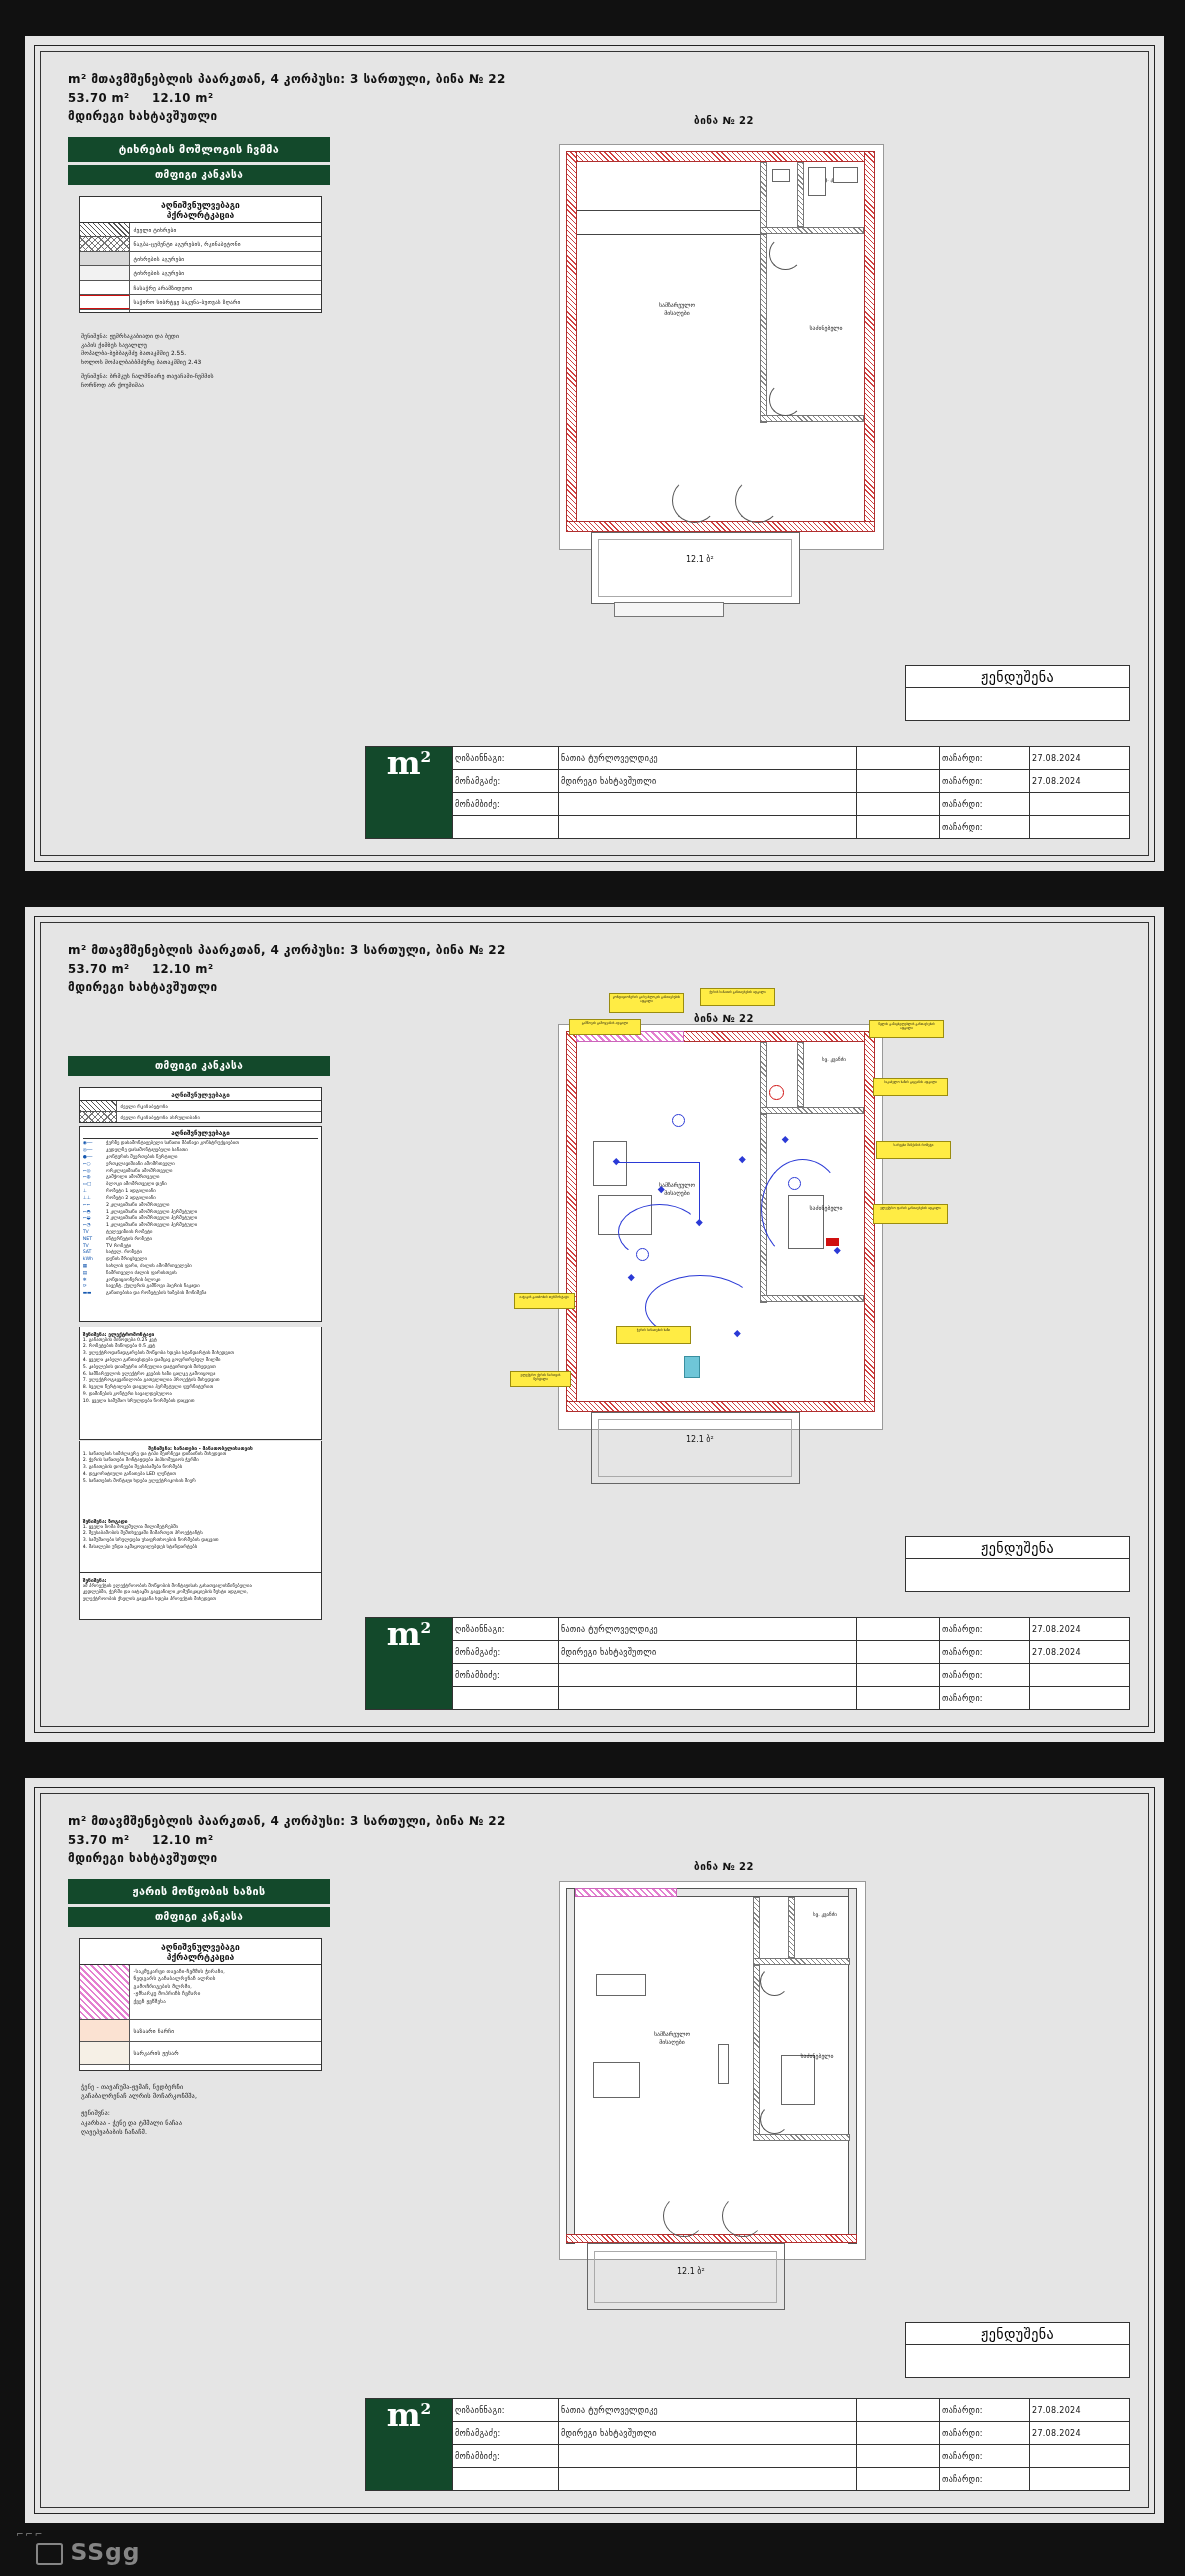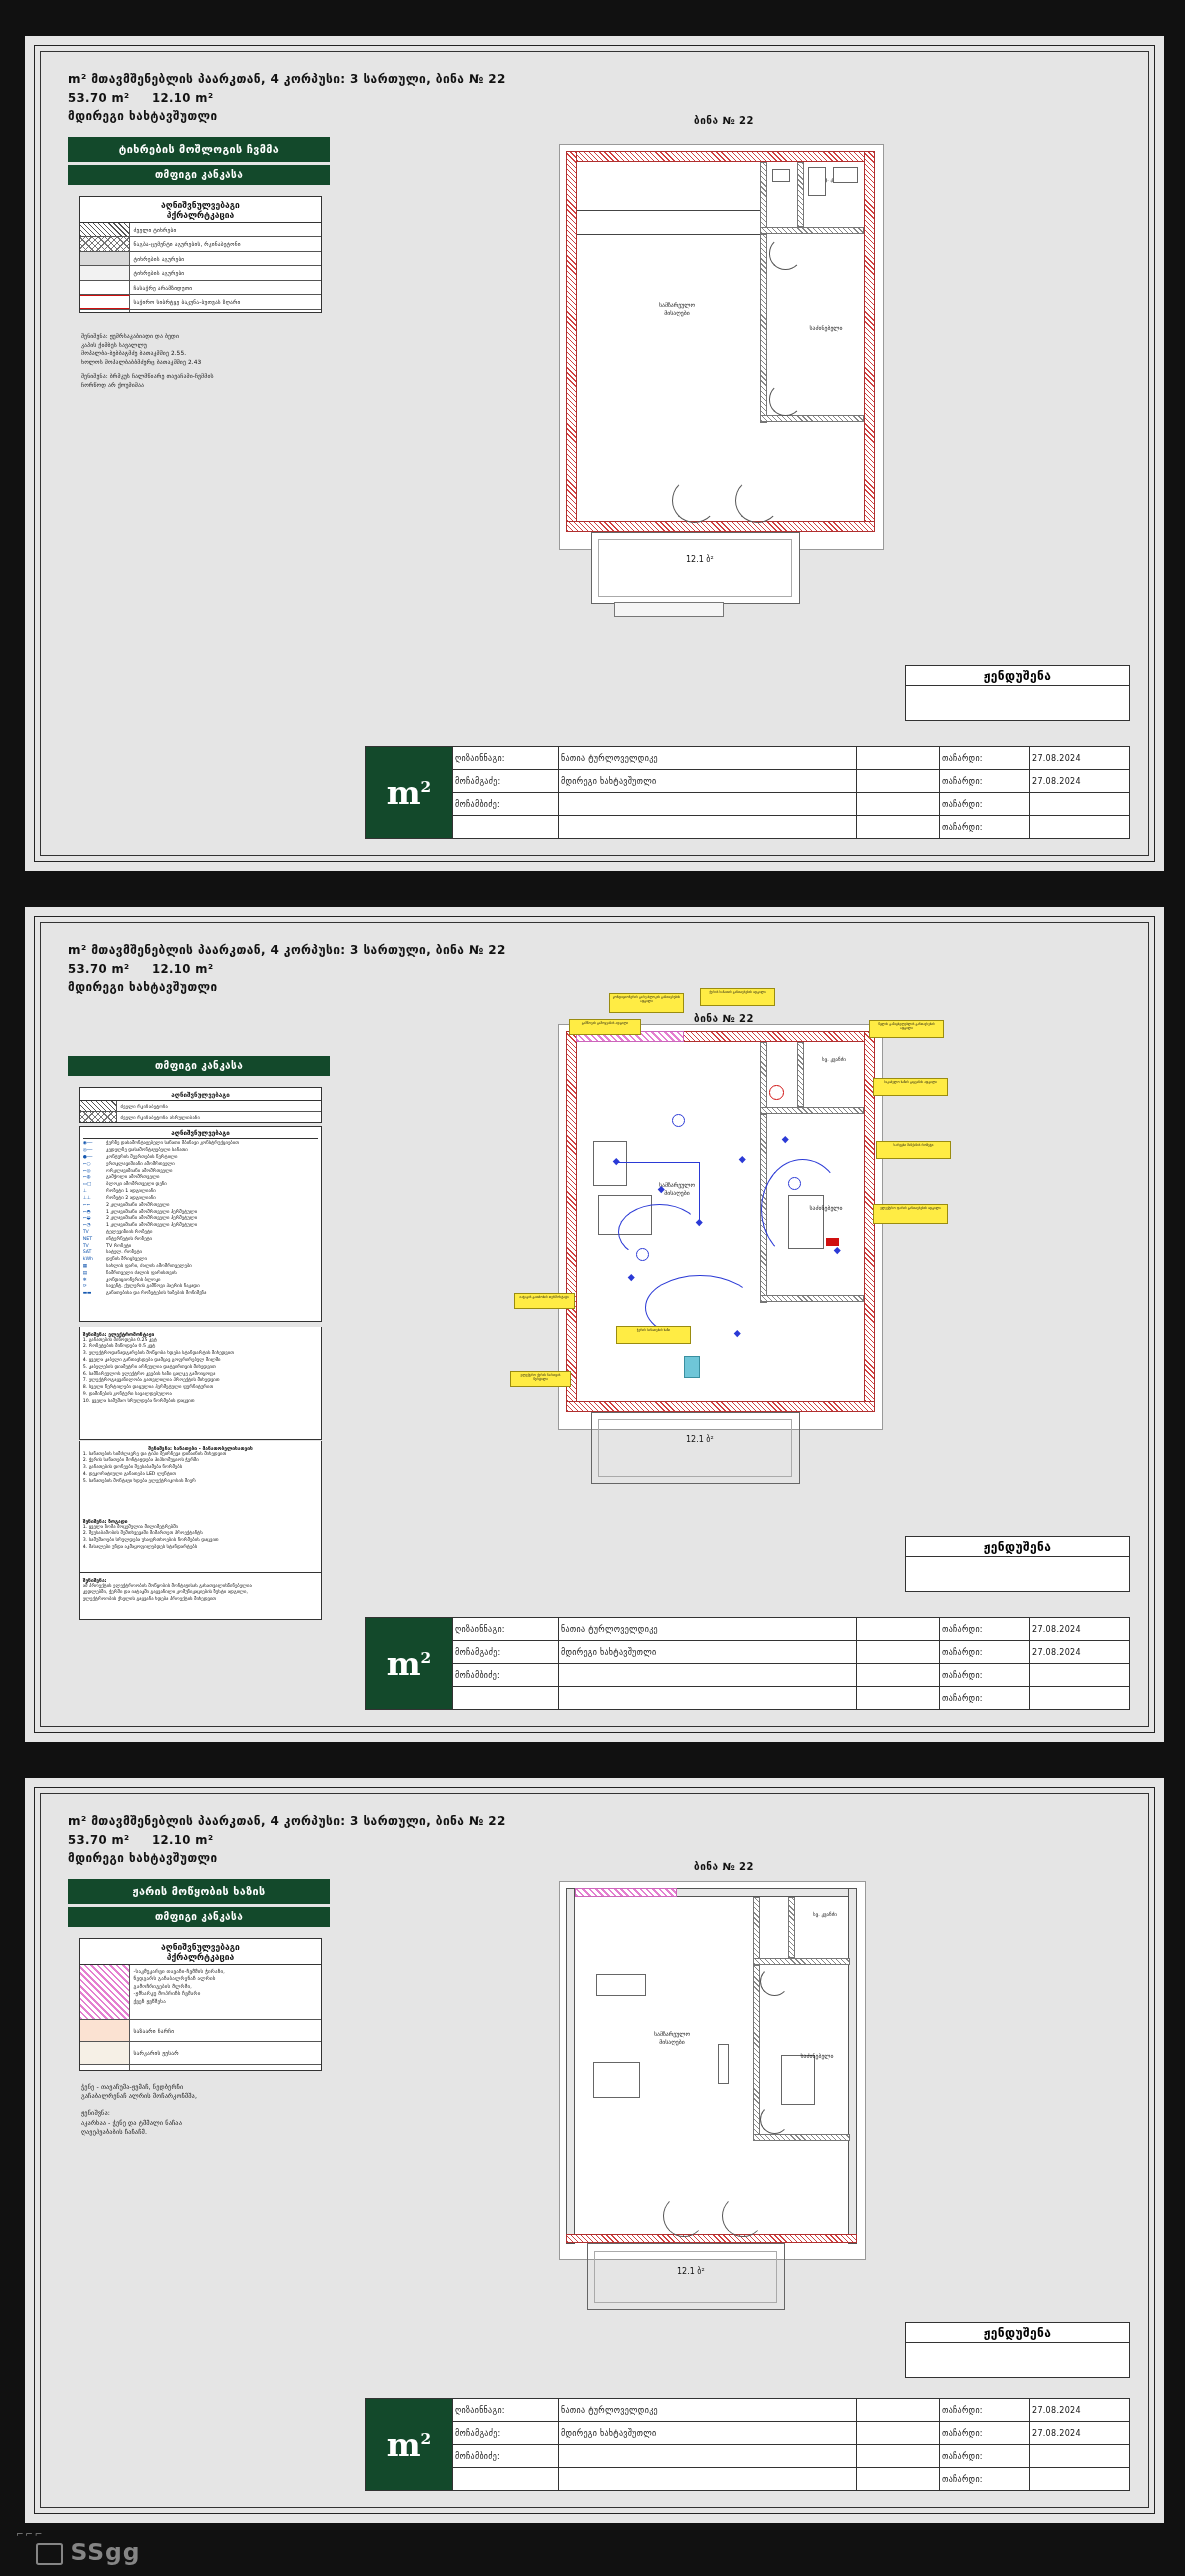--- a/index.html
+++ b/index.html
@@ -306,42 +306,42 @@
   }
 
   
   .sig-box {
     position: absolute;
     border: 0.9px solid #333;
     box-sizing: border-box;
     background: #fff;
   }
   .sig-title {
-    font-size: 12px;
-    font-weight: bold;
+    font-size: 14px;
+    font-weight: normal;
     text-align: center;
     padding-top: 2.7px;
     border-bottom: 0.9px solid #333;
     padding-bottom: 2.7px;
     letter-spacing: 0.4px;
   }
 
   
   .title-block {
     position: absolute;
     border: 0.9px solid #333;
     box-sizing: border-box;
     display: flex;
     background: #fff;
   }
   .tb-logo {
     width: 86px;
     background: #13492b;
     display: flex;
-    align-items: center;
+    align-items: flex-start;
     justify-content: center;
     flex: 0 0 86px;
     border-right: 0.9px solid #333;
   }
   .tb-logo .m2 {
     color: #ffffff;
     font-size: 32px;
     font-weight: bold;
     font-family: "DejaVu Serif", serif;
     line-height: 1;

